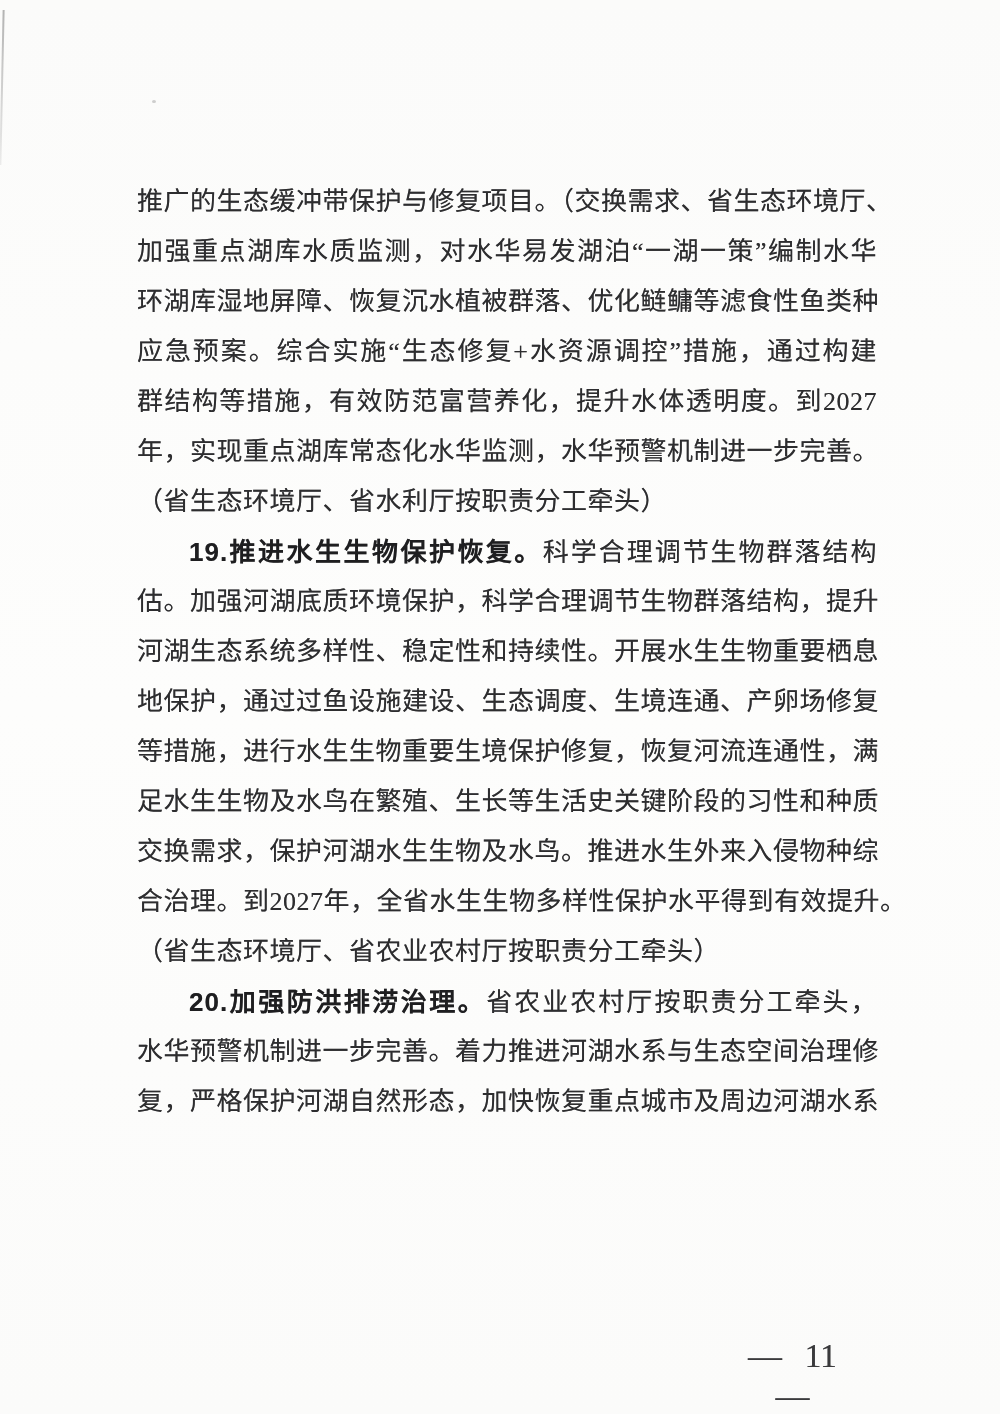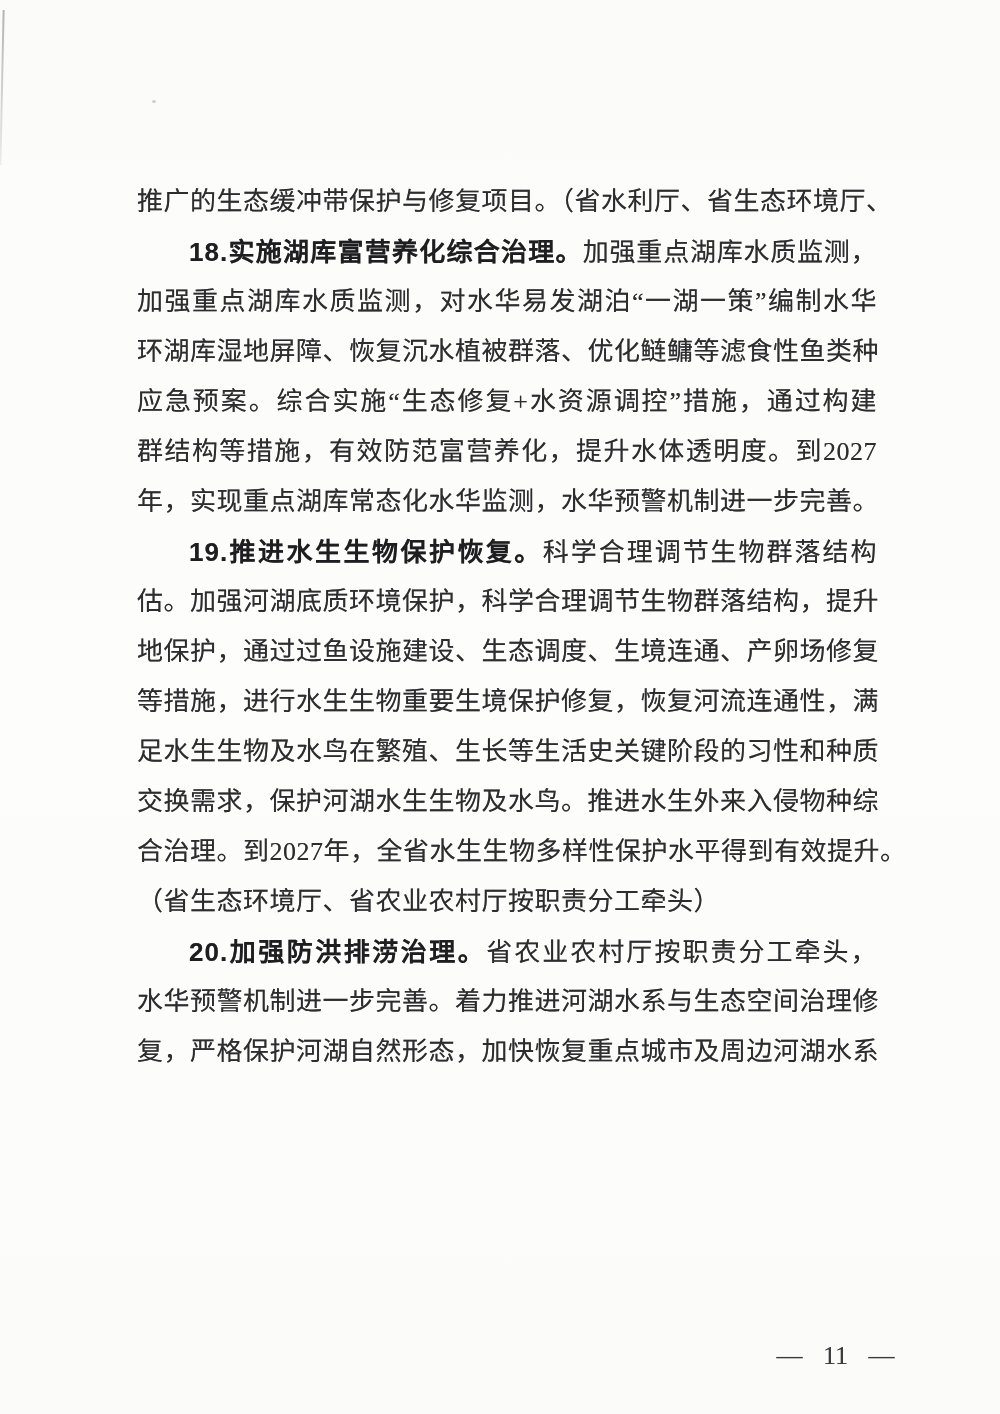--- a/index.html
+++ b/index.html
@@ -65,48 +65,49 @@
   }
   .line b.lead {
     font-family: "Liberation Sans", "DejaVu Sans", sans-serif;
     font-weight: 700;
     color: #1e1e20;
     letter-spacing: 1px;
   }
   .page-number {
     position: absolute;
     top: 1336px;
-    left: 768px;
+    left: 725px;
     width: 135px;
     height: 40px;
     line-height: 40px;
     text-align: center;
-    font-size: 26px;
+    font-size: 34px;
     color: #3a3a3c;
     word-spacing: 14px;
     text-shadow: 0 0 .5px rgba(50,50,55,.5);
   }
 </style>
 </head>
 <body>
 
 <div class="page">
   <div class="edge-line"></div>
   <div class="speck"></div>
 
   <div class="content" id="content">
-      <div class="line"><span>推广的生态缓冲带保护与修复项目。（省水利厅、省生态环境厅、</span></div>
-      <div class="line indent"><b class="lead">18.实施湖库富营养化综合治理。</b><span>加强重点湖库水质监测，</span></div>
+      <div class="line"><span>推广的生态缓冲带保护与修复项目。（交换需求、省生态环境厅、</span></div>
       <div class="line"><span>加强重点湖库水质监测，对水华易发湖泊“一湖一策”编制水华</span></div>
       <div class="line"><span>环湖库湿地屏障、恢复沉水植被群落、优化鲢鳙等滤食性鱼类种</span></div>
       <div class="line"><span>应急预案。综合实施“生态修复+水资源调控”措施，通过构建</span></div>
       <div class="line"><span>群结构等措施，有效防范富营养化，提升水体透明度。到2027</span></div>
       <div class="line"><span>年，实现重点湖库常态化水华监测，水华预警机制进一步完善。</span></div>
+      <div class="line end"><span>（省生态环境厅、省水利厅按职责分工牵头）</span></div>
       <div class="line indent"><b class="lead">19.推进水生生物保护恢复。</b><span>科学合理调节生物群落结构</span></div>
       <div class="line"><span>估。加强河湖底质环境保护，科学合理调节生物群落结构，提升</span></div>
+      <div class="line"><span>河湖生态系统多样性、稳定性和持续性。开展水生生物重要栖息</span></div>
       <div class="line"><span>地保护，通过过鱼设施建设、生态调度、生境连通、产卵场修复</span></div>
       <div class="line"><span>等措施，进行水生生物重要生境保护修复，恢复河流连通性，满</span></div>
       <div class="line"><span>足水生生物及水鸟在繁殖、生长等生活史关键阶段的习性和种质</span></div>
       <div class="line"><span>交换需求，保护河湖水生生物及水鸟。推进水生外来入侵物种综</span></div>
       <div class="line"><span>合治理。到2027年，全省水生生物多样性保护水平得到有效提升。</span></div>
       <div class="line end"><span>（省生态环境厅、省农业农村厅按职责分工牵头）</span></div>
       <div class="line indent"><b class="lead">20.加强防洪排涝治理。</b><span>省农业农村厅按职责分工牵头，</span></div>
       <div class="line"><span>水华预警机制进一步完善。着力推进河湖水系与生态空间治理修</span></div>
       <div class="line"><span>复，严格保护河湖自然形态，加快恢复重点城市及周边河湖水系</span></div>
     </div>

